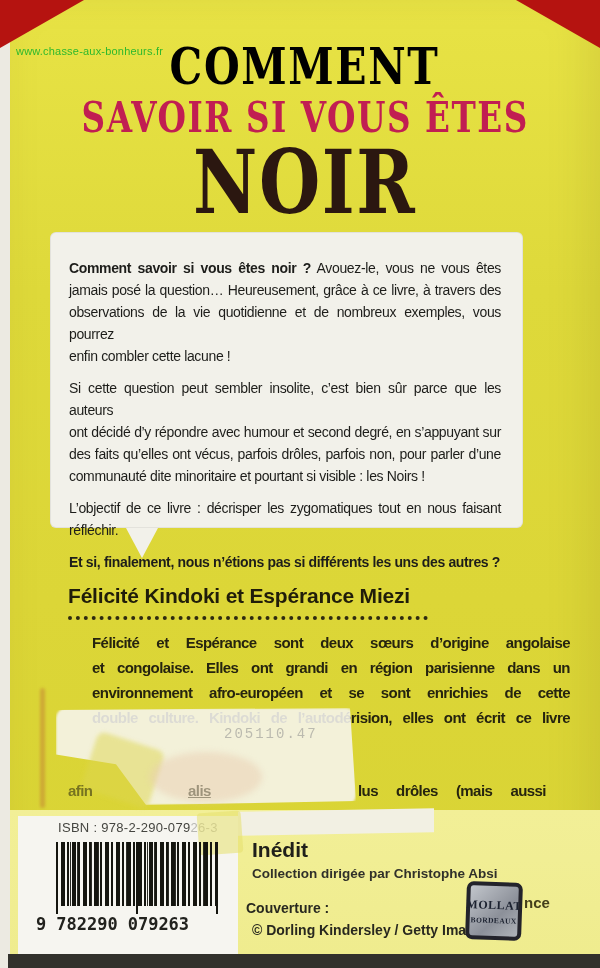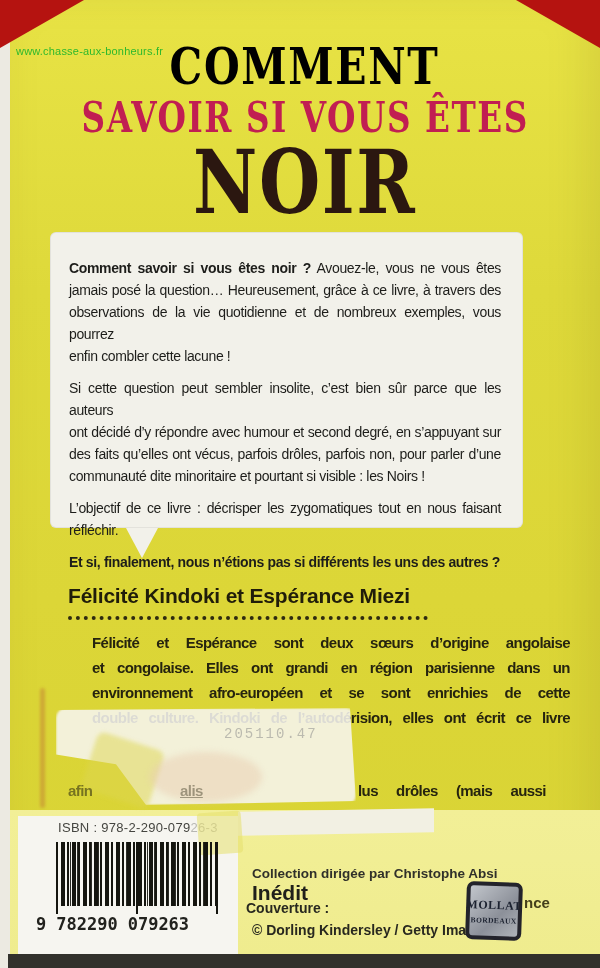--- a/index.html
+++ b/index.html
@@ -46,21 +46,21 @@
                border-top:4px dotted #2f2b10;}
   .bio{position:absolute;left:68px;top:630px;width:478px;z-index:5;margin-left:24px;}
   .bio-line{font-size:15px;line-height:25px;font-weight:600;letter-spacing:-.55px;color:#26240f;
             text-align:justify;text-align-last:justify;}
   .frag-row{position:absolute;left:68px;width:478px;height:25px;z-index:12;font-size:15px;
             line-height:25px;font-weight:600;letter-spacing:-.55px;color:#26240f;}
   .row5{top:730px;}
   .row6{top:755px;}
   .frag{position:absolute;top:0;white-space:nowrap;margin-top:48px;}
   .frag.afin{left:0;opacity:.55;}
-  .frag.alis{left:112px;opacity:.4;text-decoration:underline;}
+  .frag.alis{left:120px;opacity:.4;text-decoration:underline;}
   .frag.tail{left:290px;width:188px;text-align:justify;text-align-last:justify;}
   .frag.les{left:0;}
   .frag.les .fade{opacity:.35;}
   .frag.sde{left:107px;opacity:.65;}
   
   .sticker-blob{position:absolute;left:56px;top:708px;width:300px;height:97px;z-index:10;
                 background:rgba(246,245,240,.88);border-radius:10px;filter:blur(1.2px);
                 clip-path:polygon(0% 2%,98% 0%,100% 96%,30% 100%,20% 58%,0% 48%);}
   .sticker-wedge{position:absolute;left:88px;top:740px;width:70px;height:60px;z-index:11;
                 background:rgba(222,214,80,.5);border-radius:8px;filter:blur(2px);
@@ -84,21 +84,21 @@
   .barcode{position:absolute;left:46px;top:32px;width:162px;height:64px;
         background-image:
           repeating-linear-gradient(90deg,#15150f 0px,#15150f 2px,transparent 2px,transparent 5px,
             #15150f 5px,#15150f 9px,transparent 9px,transparent 11px),
           repeating-linear-gradient(90deg,rgba(21,21,15,.9) 0px,rgba(21,21,15,.9) 1px,
             transparent 1px,transparent 7px);}
   .guard{position:absolute;top:32px;width:2px;height:72px;background:#15150f;}
   .g1{left:46px;} .g2{left:126px;} .g3{left:206px;}
   .barcode-number{position:absolute;left:26px;top:104px;width:200px;display:flex;gap:10px;
         font-family:"DejaVu Sans Mono",monospace;font-size:17px;font-weight:bold;color:#22221e;}
-  .ed-title{position:absolute;left:242px;top:28px;font-size:21px;font-weight:600;color:#20201a;margin-top:43px;}
+  .ed-title{position:absolute;left:242px;top:28px;font-size:21px;font-weight:600;color:#20201a;}
   .ed-collection{position:absolute;left:242px;top:56px;font-size:13.5px;font-weight:600;color:#30302a;}
   .ed-couverture{position:absolute;left:236px;top:90px;font-size:14px;font-weight:600;color:#28281f;}
   .ed-credit{position:absolute;left:242px;top:112px;font-size:14px;font-weight:600;color:#28281f;}
   .stamp{position:absolute;left:456px;top:72px;width:56px;height:58px;transform:rotate(2deg);
         background:#23232b;border-radius:7px;padding:4px;}
   .stamp-inner{width:100%;height:100%;border-radius:3px;display:flex;flex-direction:column;
         align-items:center;justify-content:center;
         background:linear-gradient(135deg,#c2c6cc 0%,#8c9099 60%,#b0b4ba 100%);}
   .stamp-l1{font-family:"Liberation Serif",serif;font-size:12px;font-weight:bold;color:#1c2230;
         letter-spacing:.5px;}

